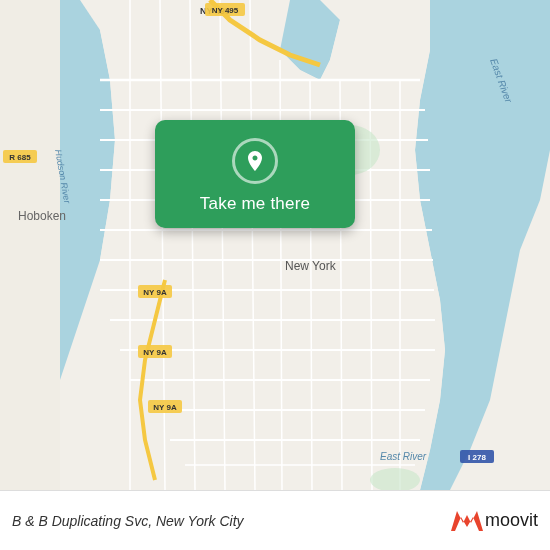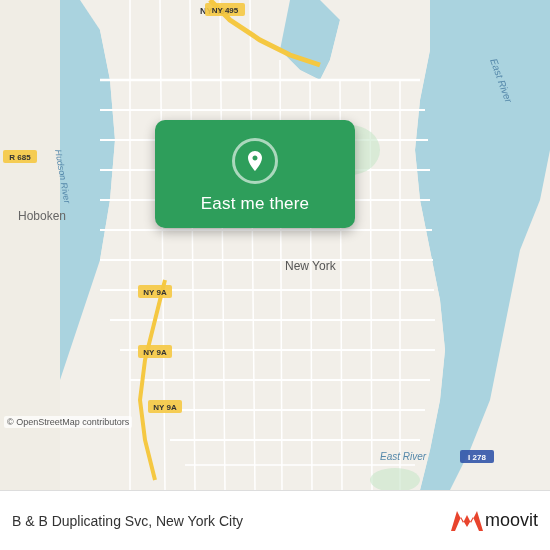--- a/index.html
+++ b/index.html
@@ -76,20 +76,21 @@
       align-items: center;
       padding: 0 12px;
       border-top: 1px solid #ddd;
       gap: 8px;
     }
 
     #place-name {
       font-size: 14px;
       color: #333;
       flex: 1;
+      font-style: italic;
     }
 
     #moovit-logo {
       display: flex;
       align-items: center;
       gap: 2px;
     }
 
     #moovit-logo .moovit-text {
       font-size: 18px;
@@ -187,25 +188,24 @@
       <ellipse cx="395" cy="480" rx="25" ry="12" fill="#c8e6c9" opacity="0.6"></ellipse>
     </svg>
 
     
     <div id="location-card">
       <div id="location-icon-wrapper">
         <svg viewBox="0 0 24 24" fill="white" xmlns="http://www.w3.org/2000/svg">
           <path d="M12 2C8.13 2 5 5.13 5 9c0 5.25 7 13 7 13s7-7.75 7-13c0-3.87-3.13-7-7-7zm0 9.5c-1.38 0-2.5-1.12-2.5-2.5s1.12-2.5 2.5-2.5 2.5 1.12 2.5 2.5-1.12 2.5-2.5 2.5z"></path>
         </svg>
       </div>
-      <button id="take-me-there-btn">East me there</button>
+      <button id="take-me-there-btn">Take me there</button>
     </div>
 
     
-    <div id="osm-credit">© OpenStreetMap contributors</div>
   </div>
 
   <div id="bottom-bar">
     <span id="place-name">B &amp; B Duplicating Svc, New York City</span>
     <div id="moovit-logo">
 
       <svg width="32" height="28" viewBox="0 0 32 28">
         <polygon points="0,24 6,4 12,16 16,8 20,16 26,4 32,24 28,24 22,10 16,20 10,10 4,24" fill="#e8442d"></polygon>
       </svg>
       <span class="moovit-text">moovit</span>

